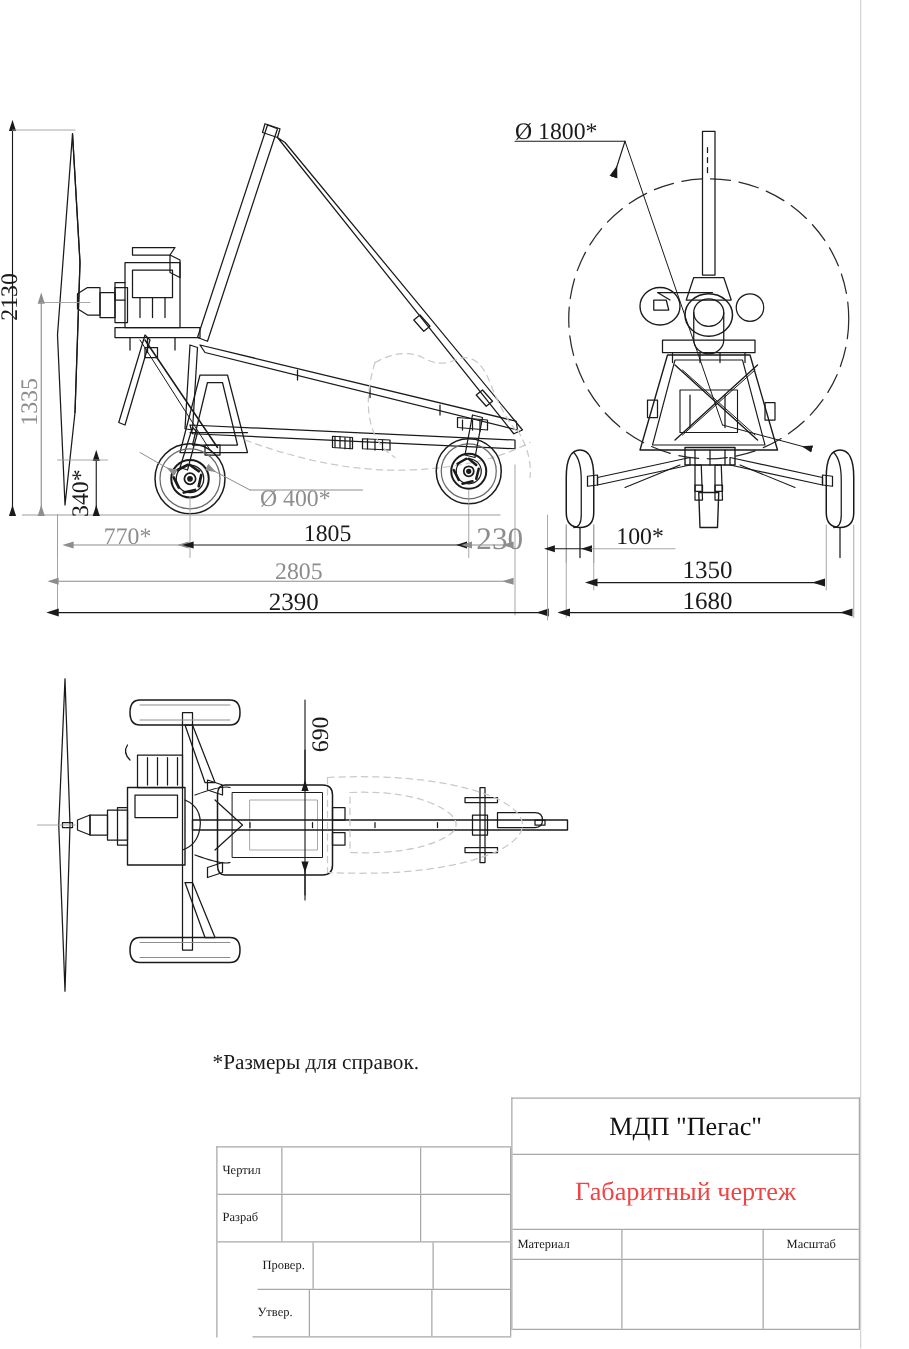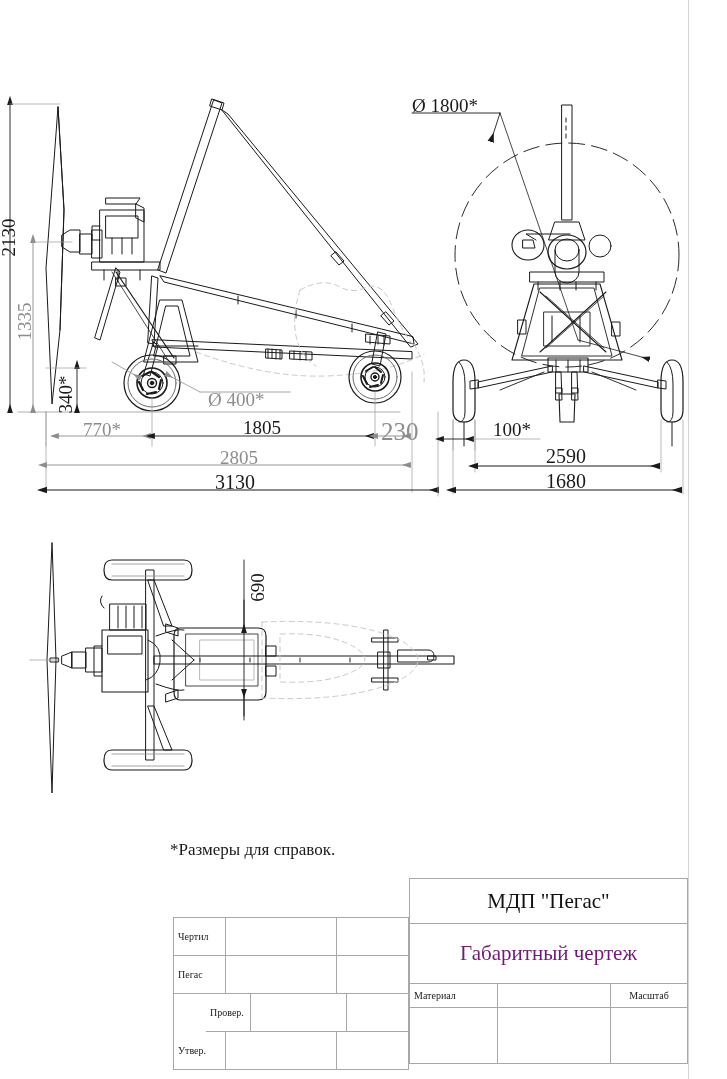--- a/index.html
+++ b/index.html
@@ -81,21 +81,21 @@
   }
   .tb-cell.center {
     justify-content: center;
   }
   .tb-title-main {
     font-size: 21px;
     color: #111111;
   }
   .tb-title-sub {
     font-size: 21px;
-    color: #701a75;
+    color: #ef4444;
   }
 </style>
 </head>
 <body>
 
 <div id="page">
 
   <div class="page-border-right"></div>
 
   <svg class="drawing-svg" viewBox="0 0 727 1079">
@@ -420,51 +420,51 @@
   <div class="dim-label gray" style="left:208px; top:390px; font-size:19px;">Ø 400*</div>
 
   <div class="dim-label gray" style="left:83px; top:420px; font-size:19px;">770*</div>
 
   <div class="dim-label" style="left:243px; top:418px; font-size:19px;">1805</div>
 
   <div class="dim-label gray" style="left:381px; top:419px; font-size:25px;">230</div>
 
   <div class="dim-label gray" style="left:220px; top:448px; font-size:19px;">2805</div>
 
-  <div class="dim-label" style="left:215px; top:472px; font-size:20px;">3130</div>
+  <div class="dim-label" style="left:215px; top:472px; font-size:20px;">2390</div>
 
   <div class="dim-label" style="left:412px; top:96px; font-size:19px;">Ø 1800*</div>
 
   <div class="dim-label" style="left:493px; top:420px; font-size:19px;">100*</div>
 
-  <div class="dim-label" style="left:546px; top:446px; font-size:20px;">2590</div>
+  <div class="dim-label" style="left:546px; top:446px; font-size:20px;">1350</div>
 
   <div class="dim-label" style="left:546px; top:471px; font-size:20px;">1680</div>
 
   <div class="dim-label vert" style="left:243px; top:578px; font-size:19px;">690</div>
 
   <div class="note-text" style="left:170px; top:840px;">*Размеры для справок.</div>
 
   <div class="tb" style="left:173px; top:917px; width:236px;">
     <div class="tb-row" style="height:38px;">
       <div class="tb-cell lbl" style="width:52px;">Чертил</div>
       <div class="tb-cell" style="width:112px;"></div>
       <div class="tb-cell" style="width:72px;"></div>
     </div>
     <div class="tb-row" style="height:38px;">
-      <div class="tb-cell lbl" style="width:52px;">Пегас</div>
+      <div class="tb-cell lbl" style="width:52px;">Разраб</div>
       <div class="tb-cell" style="width:112px;"></div>
       <div class="tb-cell" style="width:72px;"></div>
     </div>
     <div class="tb-row" style="height:38px;margin-left:32px;">
       <div class="tb-cell lbl" style="width:52px;">Провер.</div>
       <div class="tb-cell" style="width:112px;"></div>
       <div class="tb-cell" style="width:72px;"></div>
     </div>
-    <div class="tb-row" style="height:38px;">
+    <div class="tb-row" style="height:38px;margin-left:28px;">
       <div class="tb-cell lbl" style="width:52px;">Утвер.</div>
       <div class="tb-cell" style="width:112px;"></div>
       <div class="tb-cell" style="width:72px;"></div>
     </div>
   </div>
 
   <div class="tb" style="left:409px; top:878px; width:279px; border-right:1px solid #a8a8a8;">
     <div class="tb-row" style="height:45px; border-right:0;">
       <div class="tb-cell center tb-title-main" style="width:277px; border-right:0;">МДП "Пегас"</div>
     </div>

